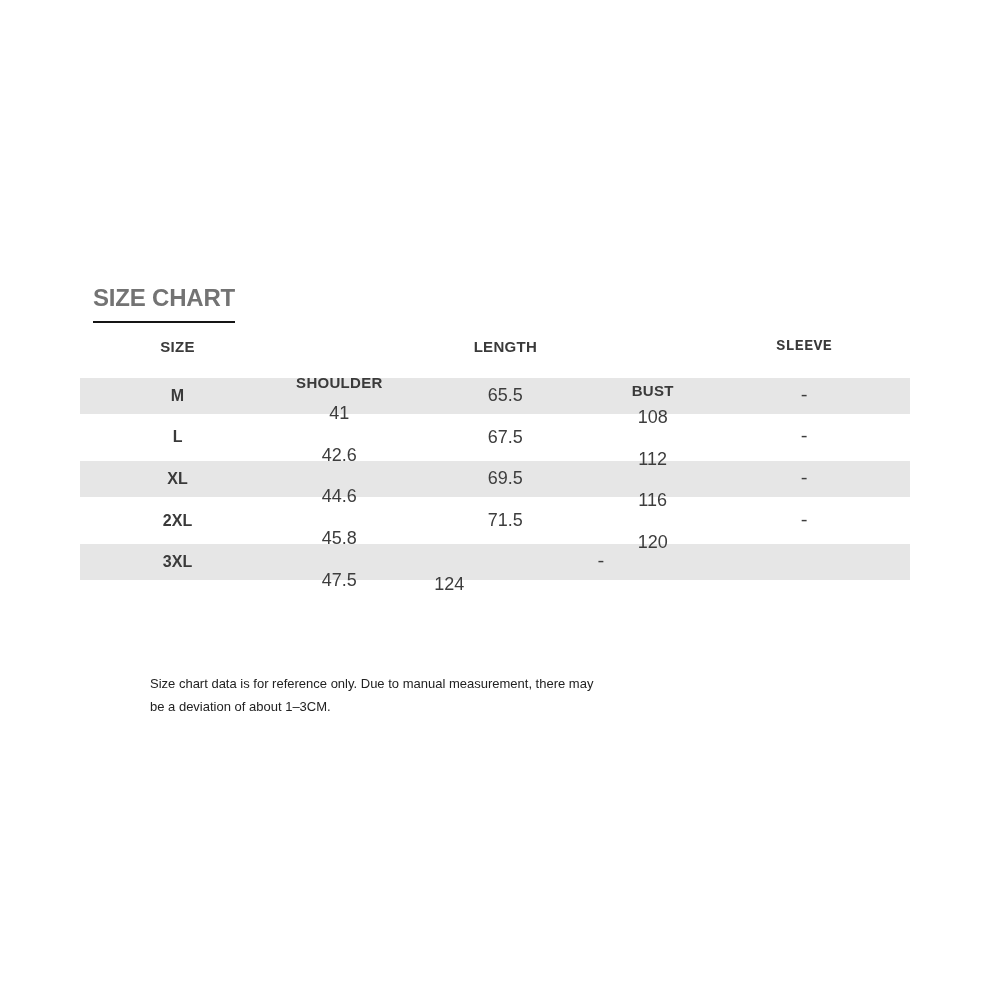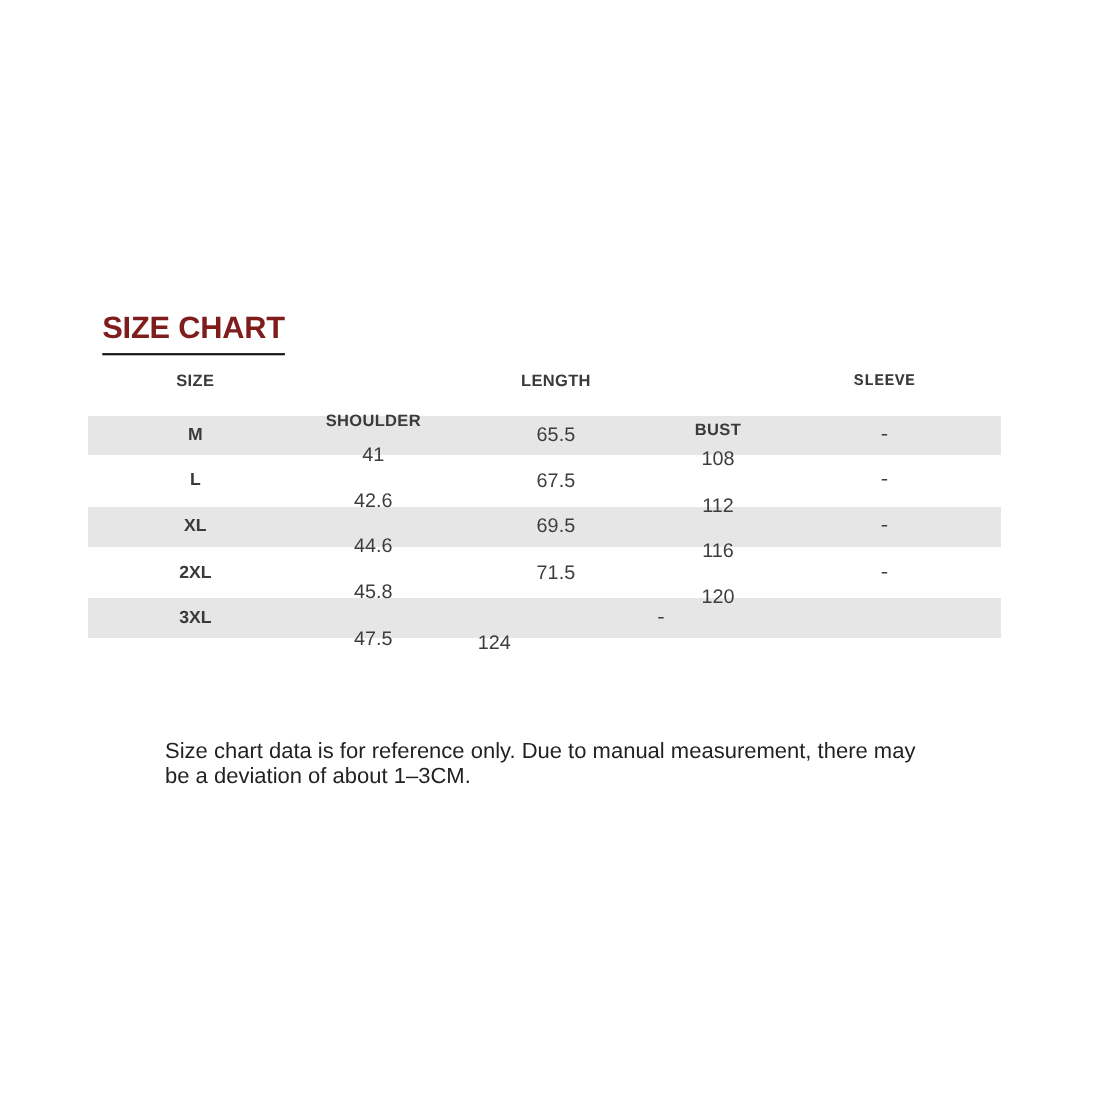--- a/index.html
+++ b/index.html
@@ -18,25 +18,25 @@
     position: absolute;
     inset: 0;
     background: #ffffff;
   }
   .title {
     position: absolute;
     left: 93px;
     top: 284px;
     margin: 0;
     display: inline-block;
-    font-size: 28px;
+    font-size: 24px;
     line-height: 28px;
     font-weight: 700;
     letter-spacing: -0.2px;
-    color: #7f1d1d;
+    color: #737373;
     padding-bottom: 9px;
     border-bottom: 2px solid #151515;
   }
   .table {
     position: absolute;
     left: 80px;
     top: 338px;
     width: 830px;
   }
   .thead {
@@ -71,21 +71,21 @@
   .c4 { width: 25.5%; font-family: Liberation Mono, monospace; }
   .td.size {
     font-size: 16px;
     font-weight: 700;
     color: #3a3a3a;
   }
   .note {
     position: absolute;
     left: 150px;
     top: 672px;
-    font-size: 20px;
+    font-size: 13px;
     line-height: 23px;
     color: #222222;
   }
   .note div { white-space: nowrap; }
 </style>
 </head>
 <body>
 
 <div class="page">
 

